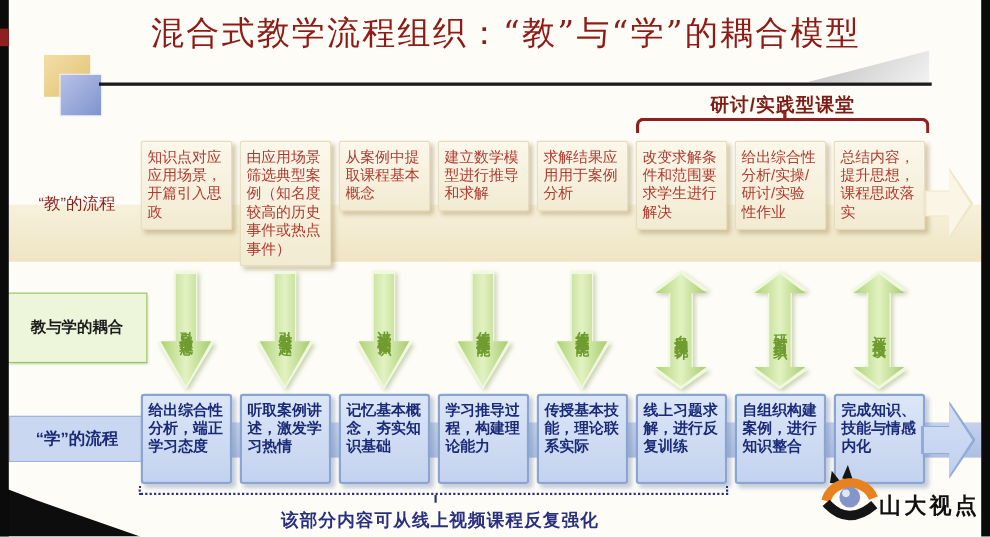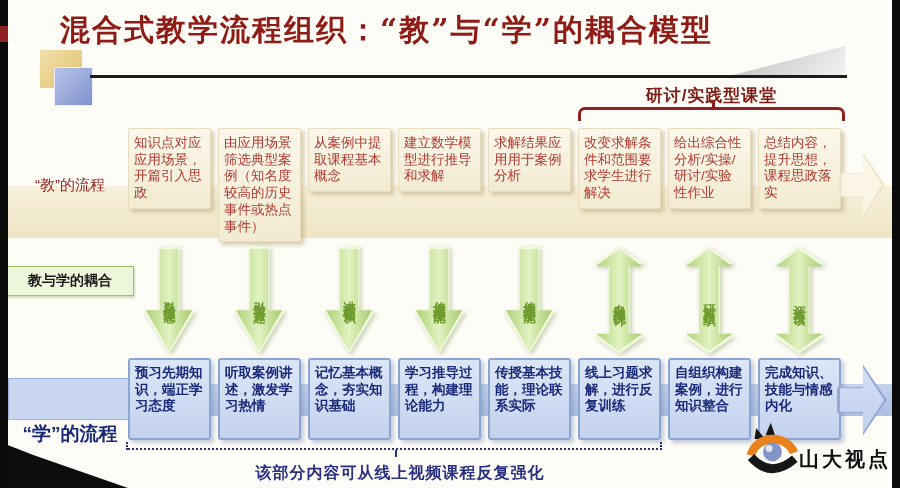--- a/index.html
+++ b/index.html
@@ -7,23 +7,23 @@
          font-family:"Liberation Sans",sans-serif;}
 
   
   .edge-left{position:absolute;left:0;top:0;width:8px;height:488px;background:#0b0b0b;}
   .edge-right{position:absolute;right:0;top:0;width:8px;height:488px;background:#0b0b0b;}
   .edge-red{position:absolute;left:0;top:26px;width:8px;height:16px;background:#8e2020;}
   .corner-wedge{position:absolute;left:0;top:442px;width:128px;height:46px;background:#0d0d0d;
                 clip-path:polygon(0 0,26% 28%,100% 100%,0 100%);}
 
   
-  .title{position:absolute;left:60px;right:40px;top:10px;
+  .title{position:absolute;left:60px;right:40px;top:10px;text-align:center;
          font-family:"DejaVu Serif","Liberation Serif",serif;
-         font-weight:bold;font-size:30px;letter-spacing:2px;color:#8e1b15;}
+         font-weight:normal;font-size:30px;letter-spacing:2px;color:#8e1b15;}
   .sq-tan{position:absolute;left:40px;top:50px;width:42px;height:38px;
           background:linear-gradient(135deg,#f2dfa8,#e0c170);}
   .sq-blue{position:absolute;left:54px;top:67px;width:37px;height:37px;
            background:linear-gradient(135deg,#b6c2e8,#8093cc);border:1px solid #eef;}
   .hrule{position:absolute;left:90px;top:75px;width:757px;height:3px;background:#1c1c1c;}
   .mountain{position:absolute;left:733px;top:46px;width:112px;height:29px;
             background:linear-gradient(135deg,#bdbdbd,#f2f2f2);
             clip-path:polygon(100% 0,100% 100%,0 100%);}
 
   
@@ -40,23 +40,23 @@
   .band-blue{position:absolute;left:8px;top:384px;width:884px;height:32px;
              background:linear-gradient(180deg,#c4d2ec,#adbfe2);}
   .learn-label-box{position:absolute;left:8px;top:378px;width:132px;height:42px;
                    background:#c9d7f0;border:1px solid #9db4dd;box-sizing:border-box;}
 
   
   .lbl-teach{position:absolute;left:10px;top:176px;width:120px;text-align:center;
              color:#8e1f18;font-weight:normal;font-size:15px;}
   .lbl-coupling{position:absolute;left:6px;top:266px;width:128px;box-sizing:border-box;
                 background:#edf6da;border:1px solid #9cc266;box-shadow:1px 2px 2px rgba(140,170,90,.4);
-                padding:5px 2px;text-align:center;color:#1c1c1c;font-weight:bold;font-size:14px;}
+                padding:22px 2px;text-align:center;color:#1c1c1c;font-weight:bold;font-size:14px;}
   .lbl-learn{position:absolute;left:10px;top:390px;width:120px;text-align:center;
-             color:#1b2a78;font-weight:bold;font-size:19px;margin-top:31px;}
+             color:#1b2a78;font-weight:bold;font-size:15px;}
 
   
   .c0{left:128px}.c1{left:218px}.c2{left:308px}.c3{left:398px}
   .c4{left:488px}.c5{left:578px}.c6{left:668px}.c7{left:758px}
 
   .tbox{position:absolute;top:128px;width:83px;box-sizing:border-box;padding:6px 5px;
         background:linear-gradient(180deg,#fbf7ea,#f2ebd2);border:1px solid #e6dcbe;border-radius:2px;
         box-shadow:3px 3px 4px rgba(175,155,105,.5);
         color:#b03a30;font-weight:normal;font-size:13.5px;line-height:1.24;}
 
@@ -172,21 +172,21 @@
     <div class="g-outer"></div>
       <div class="g-inner"></div>
     <span class="g-label">研讨与自组织</span>
   </div>
   <div class="garrow c7 a-both">
     <div class="g-outer"></div>
       <div class="g-inner"></div>
     <span class="g-label">评价与反馈</span>
   </div>
 
-  <div class="bbox c0">预习先期知识，端正学习态度</div>
+  <div class="bbox c0">给出综合性分析，端正学习态度</div>
   <div class="bbox c1">听取案例讲述，激发学习热情</div>
   <div class="bbox c2">记忆基本概念，夯实知识基础</div>
   <div class="bbox c3">学习推导过程，构建理论能力</div>
   <div class="bbox c4">传授基本技能，理论联系实际</div>
   <div class="bbox c5">线上习题求解，进行反复训练</div>
   <div class="bbox c6">自组织构建案例，进行知识整合</div>
   <div class="bbox c7">完成知识、技能与情感内化</div>
 
   <div class="r-arrow r-top">
     <div class="r-outer"></div>

